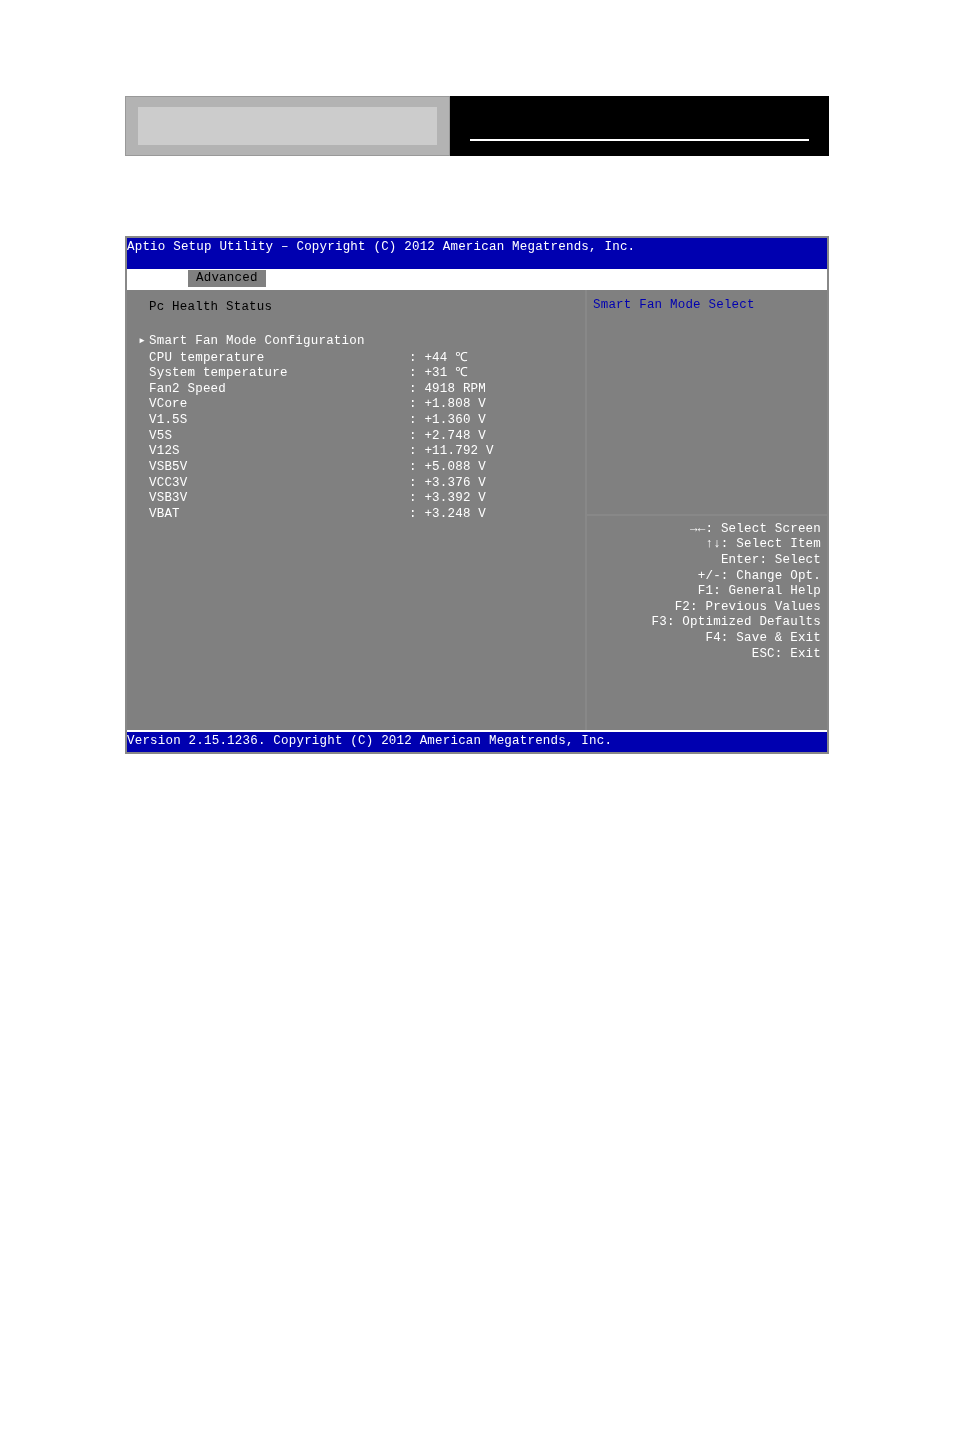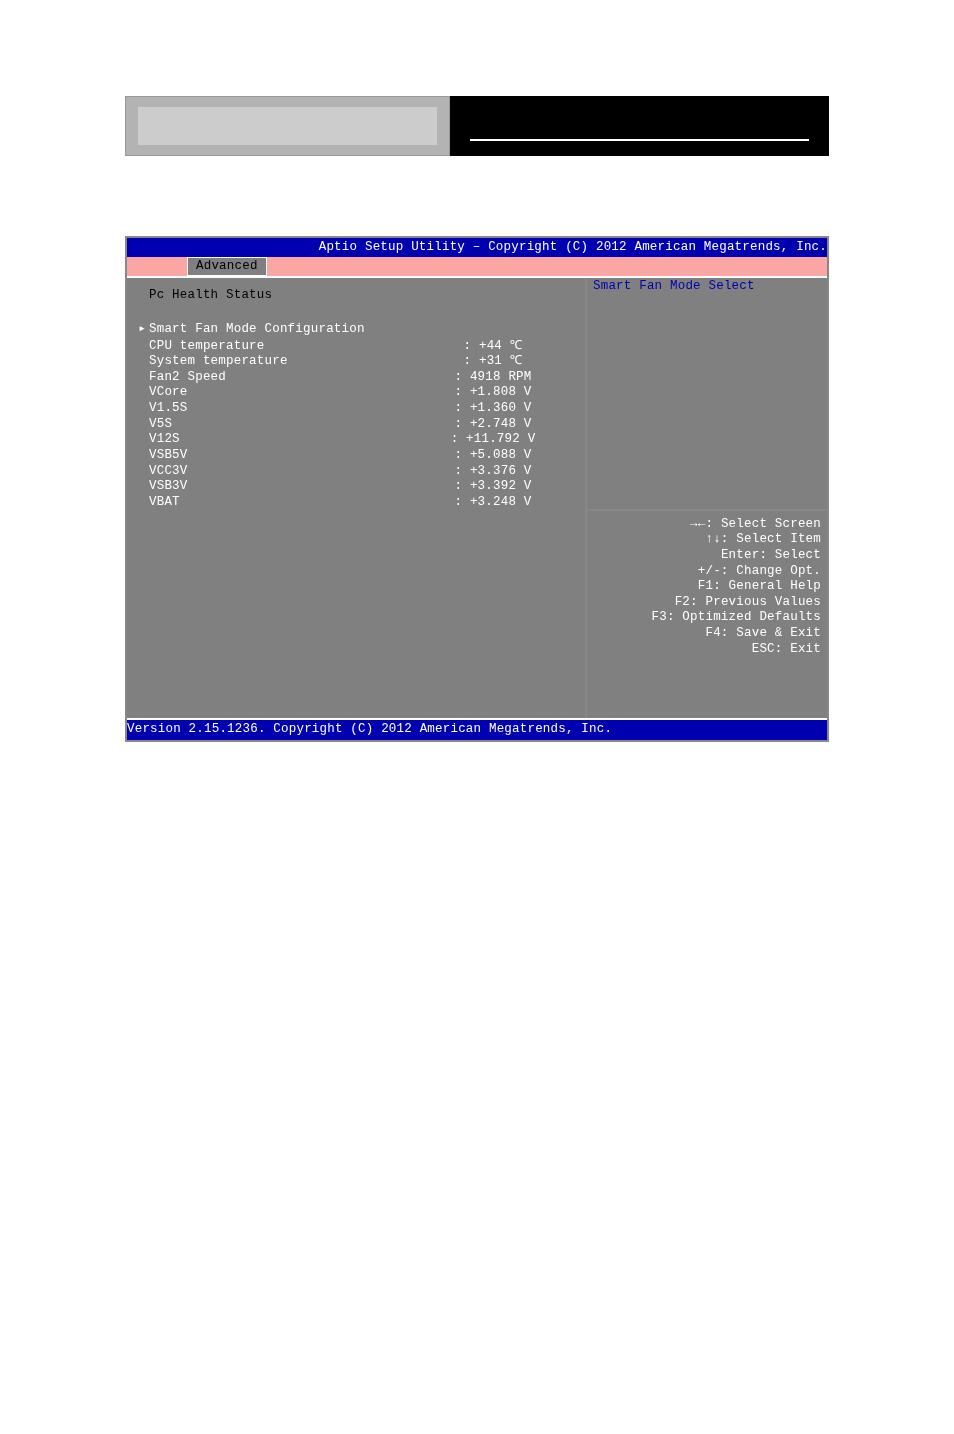--- a/index.html
+++ b/index.html
@@ -47,26 +47,27 @@
     margin: 80px 125px 0 125px;
     background: #0000b0;
     border: 2px solid #888888;
     font-size: 12.5px;
     line-height: 1.25;
     letter-spacing: 0.2px;
   }
   .bios-titlebar {
     background: #0000b0;
     color: #ffffff;
-    text-align: right;
+    text-align: left;
     padding: 2px 0 1px 0;
   }
   .bios-tabs {
-    background: #fca5a5;
+    background: #ffffff;
     padding: 0 0 0 60px;
+    margin-top: 12px;
   }
   .tab {
     display: inline-block;
     background: #808080;
     color: #000000;
     padding: 1px 8px;
     border: 1px solid #ffffff;
   }
   .bios-body {
     display: flex;
@@ -76,21 +77,21 @@
   }
   .bios-main {
     flex: 1;
     padding: 10px 8px 10px 8px;
     min-height: 420px;
     position: relative;
   }
   .bios-side {
     flex: 0 0 228px;
     border-left: 2px solid #888888;
-    padding: 1px 6px;
+    padding: 8px 6px;
     display: flex;
     flex-direction: column;
   }
   .section-title {
     color: #000000;
     margin-left: 14px;
     margin-bottom: 18px;
   }
   .submenu-row {
     color: #ffffff;
@@ -106,21 +107,20 @@
   .info-row {
     display: flex;
     color: #ffffff;
   }
   .info-label {
     flex: 0 0 260px;
     margin-left: 14px;
   }
   .info-value {
     flex: 1;
-    text-align: center;
   }
   .help-title {
     color: #0000b0;
   }
   .help-divider {
     border-top: 2px solid #888888;
     margin: 24px -6px 6px -6px;
   }
   .help-keys {
     color: #ffffff;

